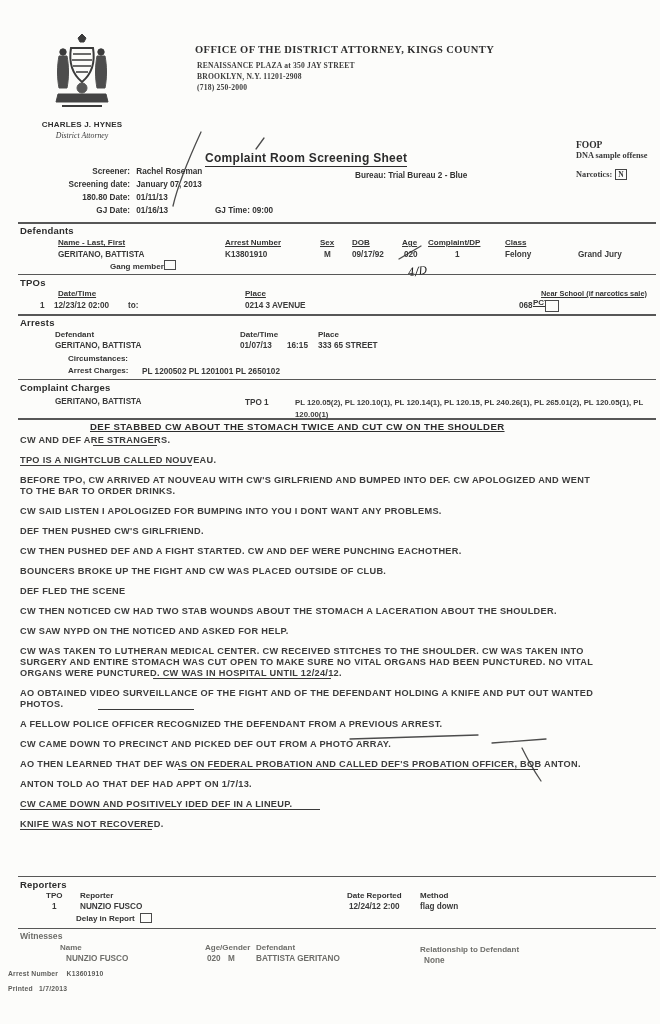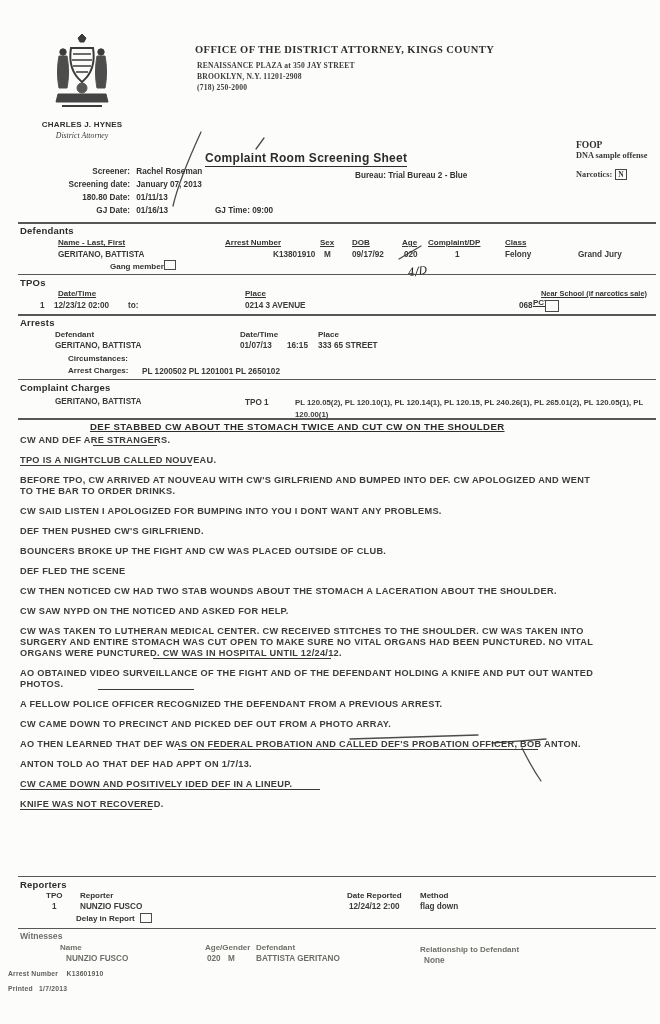--- a/index.html
+++ b/index.html
@@ -118,21 +118,21 @@
   <div class="abs sec-title" style="left:20px; top:225px;">Defendants</div>
   <div class="abs fh hdr-u" style="left:58px;  top:238px;">Name - Last, First</div>
   <div class="abs fh hdr-u" style="left:225px; top:238px;">Arrest Number</div>
   <div class="abs fh hdr-u" style="left:320px; top:238px;">Sex</div>
   <div class="abs fh hdr-u" style="left:352px; top:238px;">DOB</div>
   <div class="abs fh hdr-u" style="left:402px; top:238px;">Age</div>
   <div class="abs fh hdr-u" style="left:428px; top:238px;">Complaint/DP</div>
   <div class="abs fh hdr-u" style="left:505px; top:238px;">Class</div>
 
   <div class="abs fv" style="left:58px;  top:250px;">GERITANO, BATTISTA</div>
-  <div class="abs fv" style="left:225px; top:250px;margin-left:48px;">K13801910</div>
+  <div class="abs fv" style="left:225px; top:250px;">K13801910</div>
   <div class="abs fv" style="left:324px; top:250px;">M</div>
   <div class="abs fv" style="left:352px; top:250px;">09/17/92</div>
   <div class="abs fv" style="left:404px; top:250px;">020</div>
   <div class="abs fv" style="left:455px; top:250px;">1</div>
   <div class="abs fv" style="left:505px; top:250px;">Felony</div>
   <div class="abs fv" style="left:578px; top:250px;">Grand Jury</div>
   <div class="abs fh" style="left:110px; top:262px;">Gang member</div>
   <span class="cbx abs" style="left:164px; top:260px;"></span>
   <div class="abs handwrit" style="left:408px; top:265px;">4/D</div>
 
@@ -169,20 +169,21 @@
   <div class="abs fv" style="left:295px; top:397px; width:350px; font-size:7.8px; line-height:12px;">PL 120.05(2), PL 120.10(1), PL 120.14(1), PL 120.15, PL 240.26(1), PL 265.01(2), PL 120.05(1), PL 120.00(1)</div>
   <div class="rule" style="top:418px;"></div>
 
   <div class="narrative">
     <p class="headline">DEF STABBED CW ABOUT THE STOMACH TWICE AND CUT CW ON THE SHOULDER</p>
     <p class="pen-u1">CW AND DEF ARE STRANGERS.</p>
     <p class="pen-u2">TPO IS A NIGHTCLUB CALLED NOUVEAU.</p>
     <p>BEFORE TPO, CW ARRIVED AT NOUVEAU WITH CW'S GIRLFRIEND AND BUMPED INTO DEF.  CW APOLOGIZED AND WENT TO THE BAR TO ORDER DRINKS.</p>
     <p>CW SAID LISTEN I APOLOGIZED FOR BUMPING INTO YOU I DONT WANT ANY PROBLEMS.</p>
     <p>DEF THEN PUSHED CW'S GIRLFRIEND.</p>
+    <p>CW THEN PUSHED DEF AND A FIGHT STARTED.  CW AND DEF WERE PUNCHING EACHOTHER.</p>
     <p>BOUNCERS BROKE UP THE FIGHT AND CW WAS PLACED OUTSIDE OF CLUB.</p>
     <p>DEF FLED THE SCENE</p>
     <p>CW THEN NOTICED CW HAD TWO STAB WOUNDS ABOUT THE STOMACH A LACERATION ABOUT THE SHOULDER.</p>
     <p>CW SAW NYPD ON THE NOTICED AND ASKED FOR HELP.</p>
     <p class="pen-u3">CW WAS TAKEN TO LUTHERAN MEDICAL CENTER.  CW RECEIVED STITCHES TO THE SHOULDER.  CW WAS TAKEN INTO SURGERY AND ENTIRE STOMACH WAS CUT OPEN TO MAKE SURE NO VITAL ORGANS HAD BEEN PUNCTURED.  NO VITAL ORGANS WERE PUNCTURED.  CW WAS IN HOSPITAL UNTIL 12/24/12.</p>
     <p class="pen-u4">AO OBTAINED VIDEO SURVEILLANCE OF THE FIGHT AND OF THE DEFENDANT HOLDING A KNIFE AND PUT OUT WANTED PHOTOS.</p>
     <p>A FELLOW POLICE OFFICER RECOGNIZED THE DEFENDANT FROM A PREVIOUS ARREST.</p>
     <p>CW CAME DOWN TO PRECINCT AND PICKED DEF OUT FROM A PHOTO ARRAY.</p>
     <p class="pen-u5">AO THEN LEARNED THAT DEF WAS ON FEDERAL PROBATION AND CALLED DEF'S PROBATION OFFICER, BOB ANTON.</p>
     <p>ANTON TOLD AO THAT DEF HAD APPT ON 1/7/13.</p>

